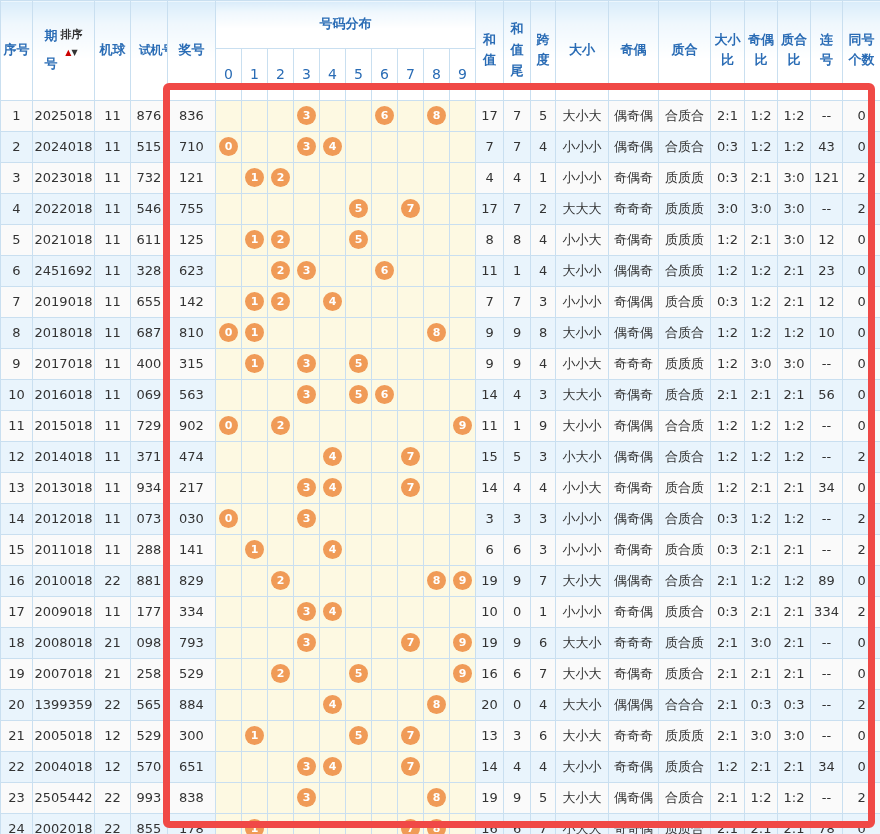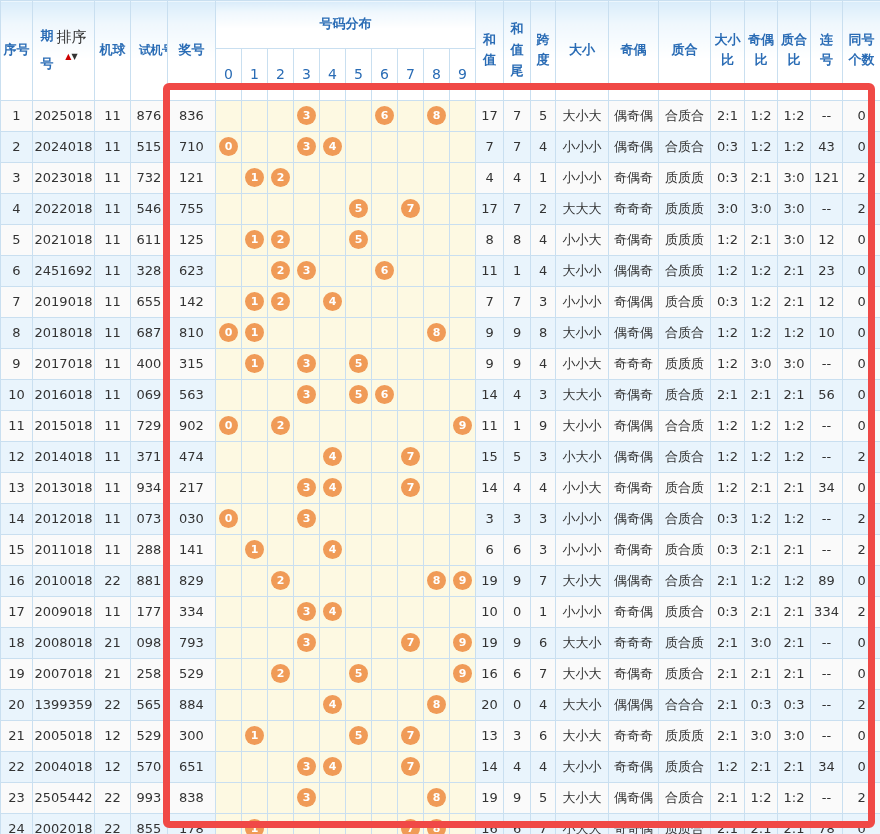--- a/index.html
+++ b/index.html
@@ -47,21 +47,21 @@
     display:inline-block;width:19px;height:19px;border-radius:50%;
     background:var(--ball);color:#fff;font-size:11px;font-weight:bold;
     line-height:19px;text-align:center;vertical-align:middle;
   }
   .period-head{display:flex;justify-content:center;align-items:flex-start;}
   .period-text{white-space:pre-line;line-height:2.2;}
   .sort-widget{
     display:flex;flex-direction:column;align-items:center;
     margin-left:3px;margin-top:7px;line-height:1.1;
   }
-  .sort-label{font-size:15px;font-weight:normal;color:#333;}
+  .sort-label{font-size:11px;font-weight:bold;color:#333;}
   .arrows{font-size:8px;line-height:1;}
   .arrow-up{color:var(--sort-up);cursor:pointer;}
   .arrow-down{color:var(--sort-down);cursor:pointer;}
   .red-box{
     position:absolute;left:163px;top:83px;width:712px;height:745px;
     border:7px solid var(--highlight-border);border-radius:6px;
     box-sizing:border-box;pointer-events:none;z-index:10;
   }
 </style>
 </head>

